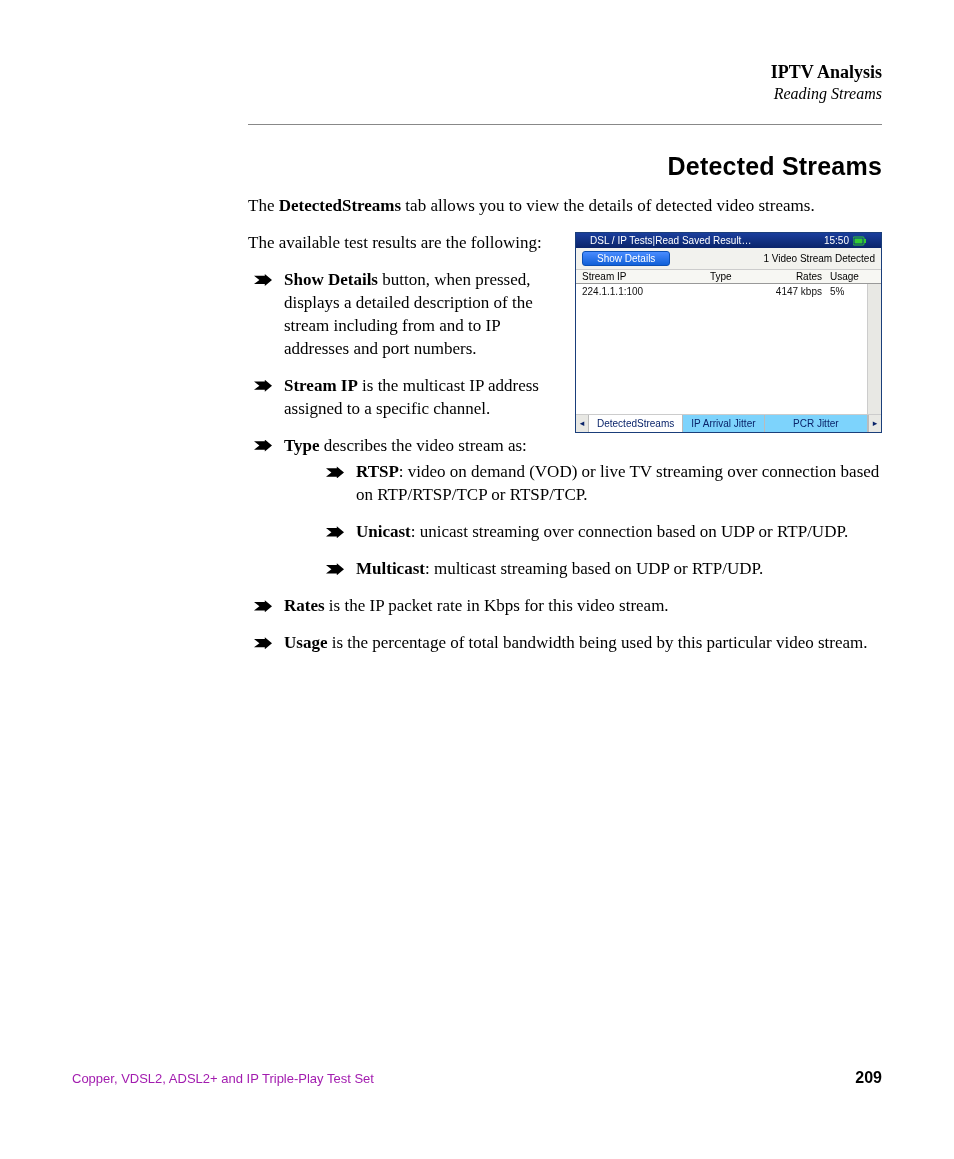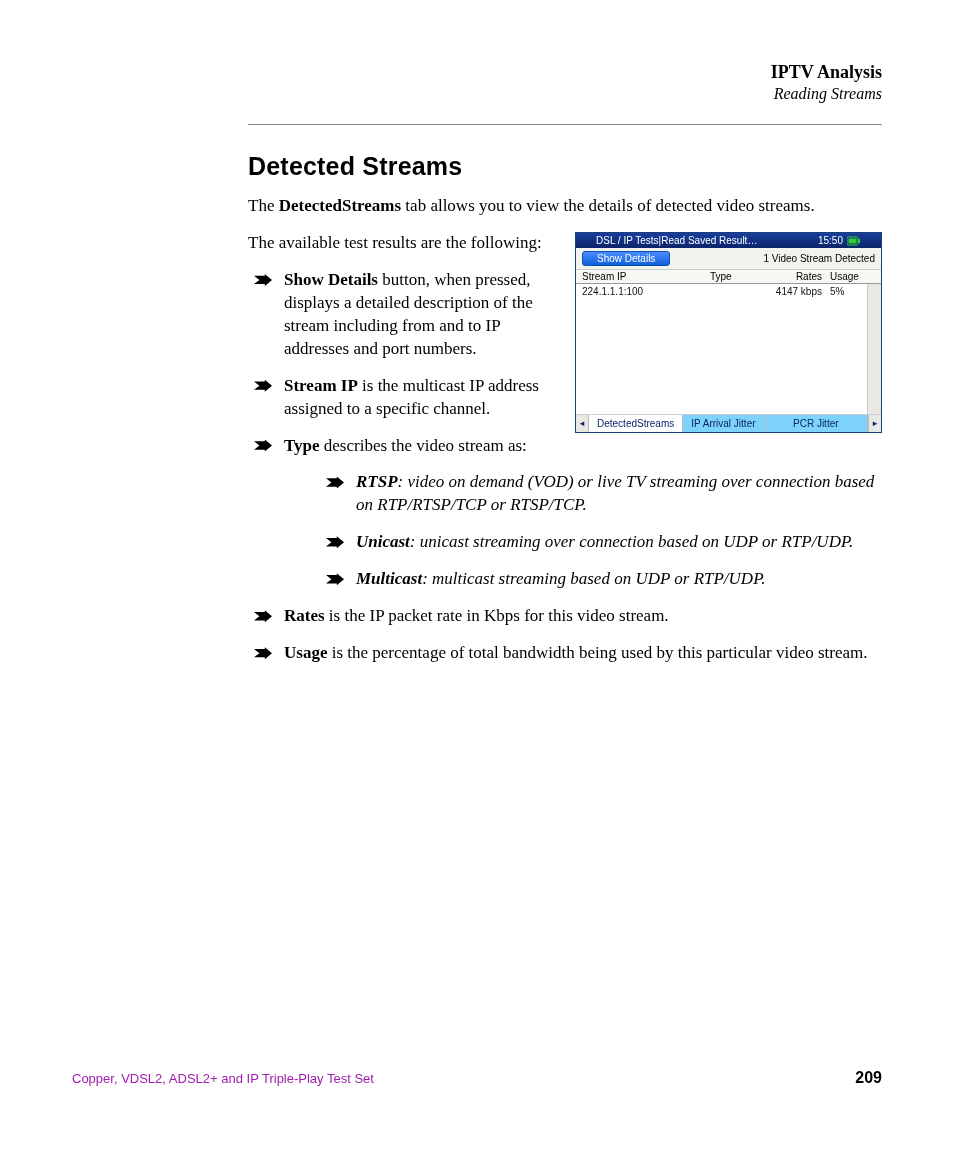--- a/index.html
+++ b/index.html
@@ -39,20 +39,21 @@
     top: 152px;
     left: 248px;
     right: 72px;
   }
   h1 {
     font-family: "Segoe UI Semibold", "Arial Black", Arial, sans-serif;
     font-weight: 700;
     font-size: 25px;
     margin: 0 0 14px 0;
     letter-spacing: 0.2px;
+    text-align: right;
   }
   p.body {
     font-size: 17px;
     line-height: 1.35;
     margin: 0 0 14px 0;
   }
   .intro-wrap {
     
   }
   .screenshot {
@@ -62,21 +63,21 @@
     margin-bottom: 8px;
     border: 1px solid #1a3e7a;
     font-family: Tahoma, Arial, sans-serif;
     font-size: 10px;
     background: #fff;
   }
   .ss-titlebar {
     background: #0a246a;
     background: linear-gradient(#1a3e9c, #0a246a);
     color: #fff;
-    padding: 2px 20px;
+    padding: 2px 14px;
     display: flex;
     justify-content: space-between;
     align-items: center;
     font-size: 10px;
   }
   .ss-battery {
     display: inline-flex;
     align-items: flex-end;
     gap: 4px;
   }
@@ -175,23 +176,22 @@
     position: absolute;
     left: 6px;
     top: 5px;
     width: 18px;
     height: 12px;
     background: #000;
     clip-path: polygon(0 15%, 60% 15%, 60% 0, 100% 50%, 60% 100%, 60% 85%, 0 85%, 30% 50%);
   }
   ul.arrow-list.nested {
     margin-left: 36px;
-    margin-top: 14px;
+    margin-top: 4px;
     margin-bottom: 0;
-    font-style: italic;
   }
   ul.arrow-list.nested > li {
     padding-left: 36px;
   }
   .b { font-weight: bold; }
 
   .footer {
     position: absolute;
     bottom: 72px;
     left: 72px;

